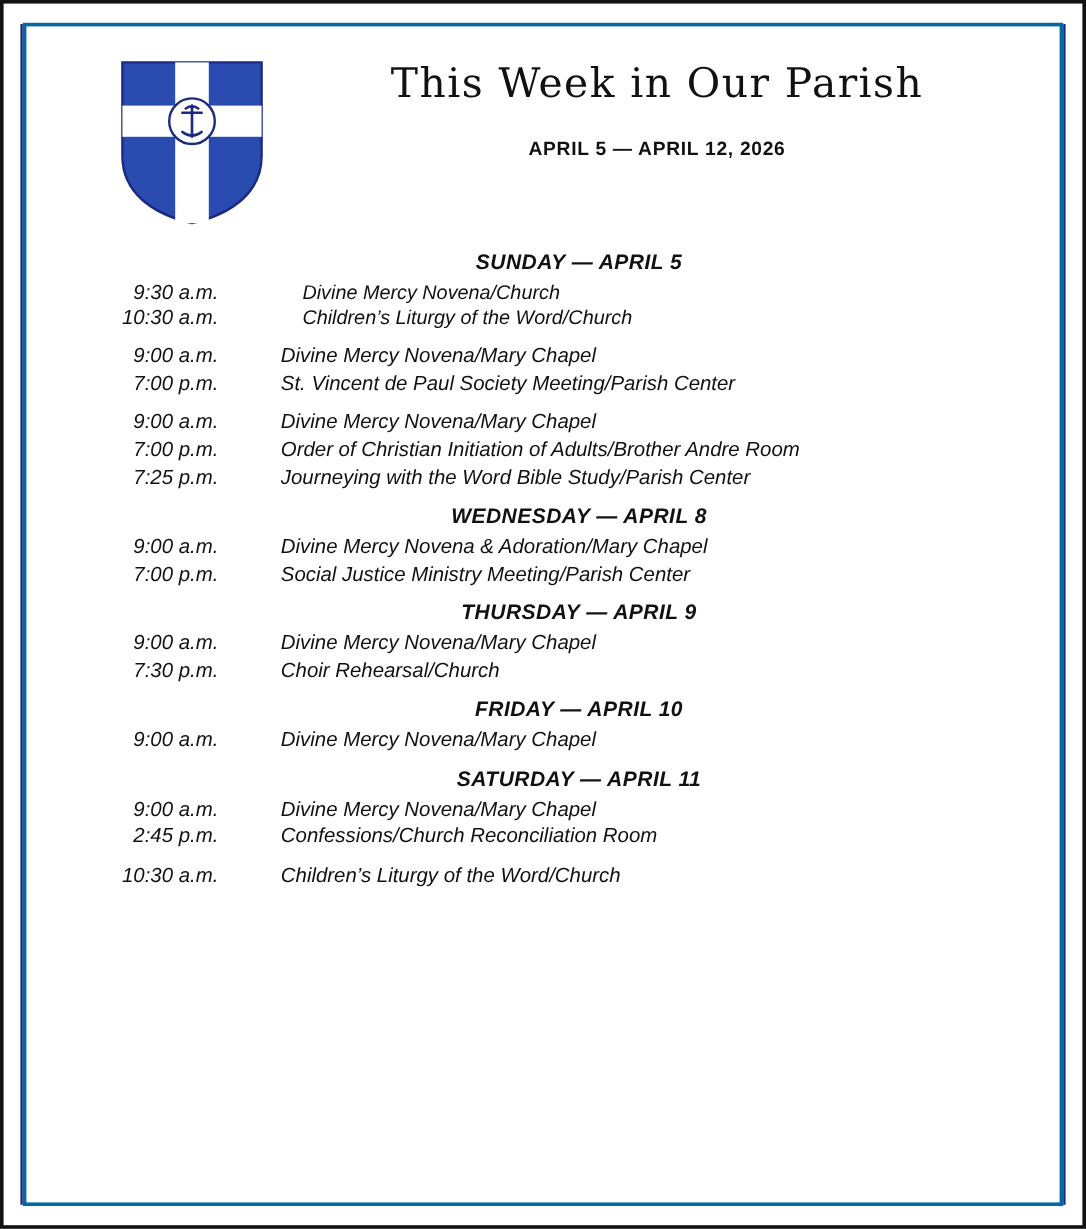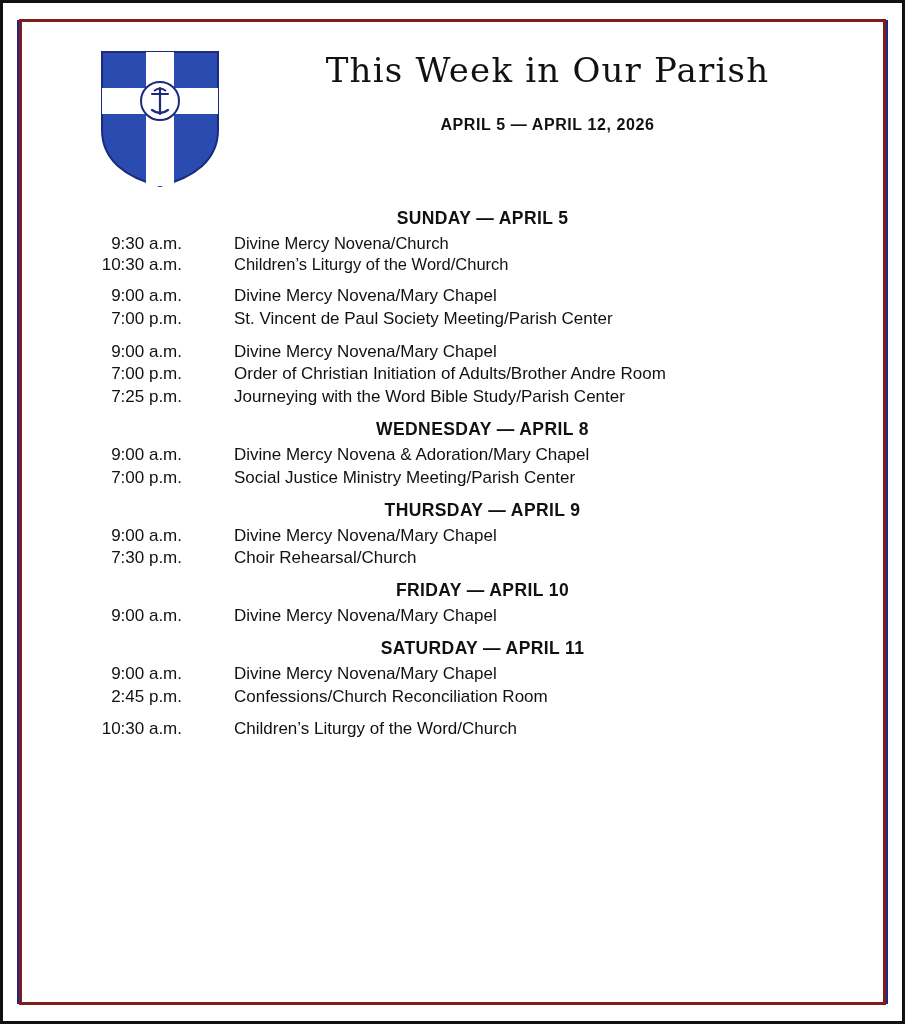--- a/index.html
+++ b/index.html
@@ -36,21 +36,21 @@
     box-sizing: border-box;
   }
 
   
   .inner-frame {
     position: absolute;
     left: 16px;
     top: 16px;
     right: 16px;
     bottom: 16px;
-    border: 3px solid #7f1d1d;
+    border: 3px solid #0369a1;
     box-sizing: border-box;
     background: #ffffff;
     overflow: hidden;
   }
 
   .content {
     position: absolute;
     left: 0;
     top: 0;
     right: 0;
@@ -94,20 +94,21 @@
     letter-spacing: 0.6px;
     color: #111111;
   }
 
   
   .schedule {
     margin-top: 6px;
   }
   .day-block {
     margin-bottom: 10px;
+    font-style: italic;
   }
   .day-heading {
     text-align: center;
     font-weight: bold;
     font-size: 17.5px;
     letter-spacing: 0.4px;
     color: #111111;
     margin-bottom: 4px;
     padding-left: 60px;
   }
@@ -127,21 +128,21 @@
     white-space: nowrap;
   }
   .event-desc {
     font-size: 17px;
     color: #111111;
     white-space: nowrap;
     margin-left: 30px;
   }
 
   
-  .day-block.tight .event-row { line-height: 1.24; }
+  .day-block.tight .event-row { line-height: 1.24; gap: 18px; }
   .day-block.tight .event-desc { font-size: 16.5px; }
 </style>
 </head>
 <body>
 
 <div class="page">
   <div class="navy-frame"></div>
   <div class="inner-frame">
     <div class="content">
 

